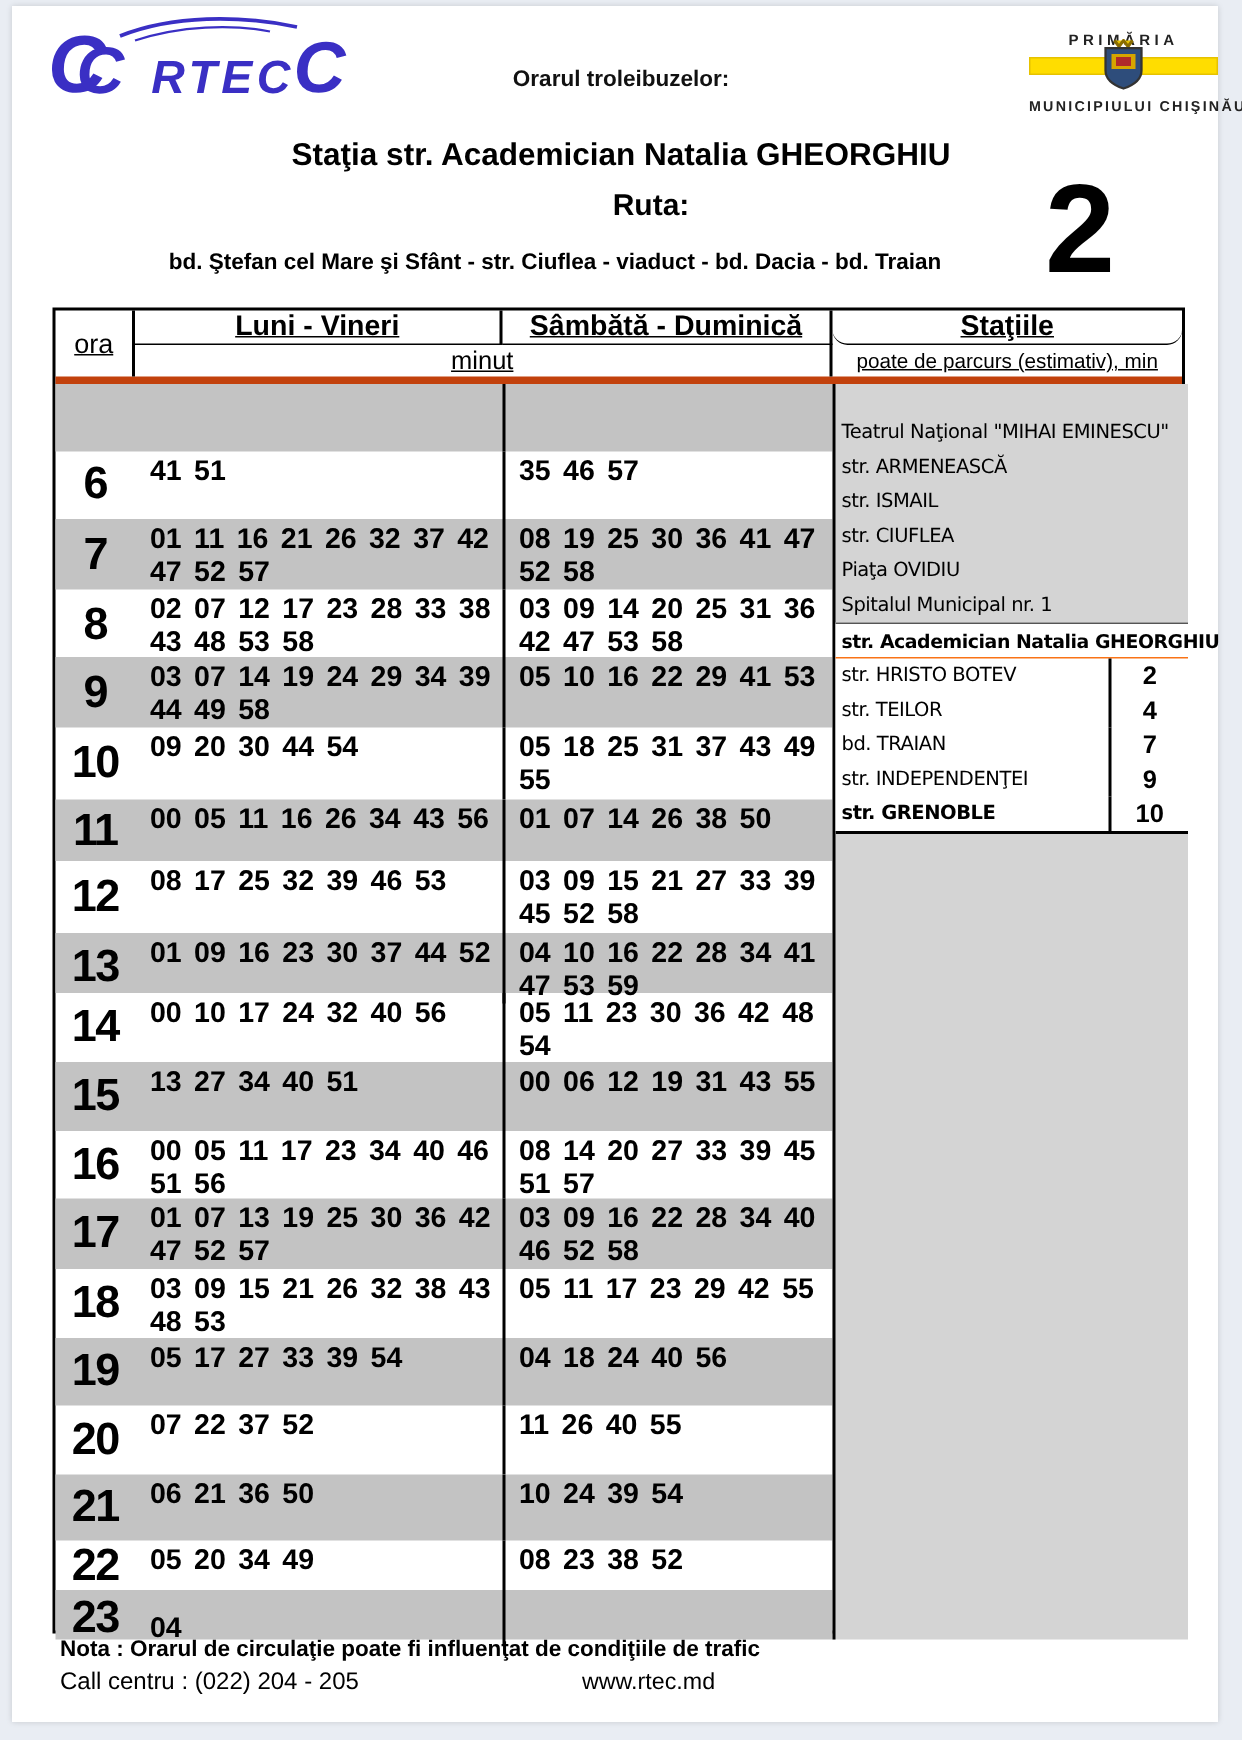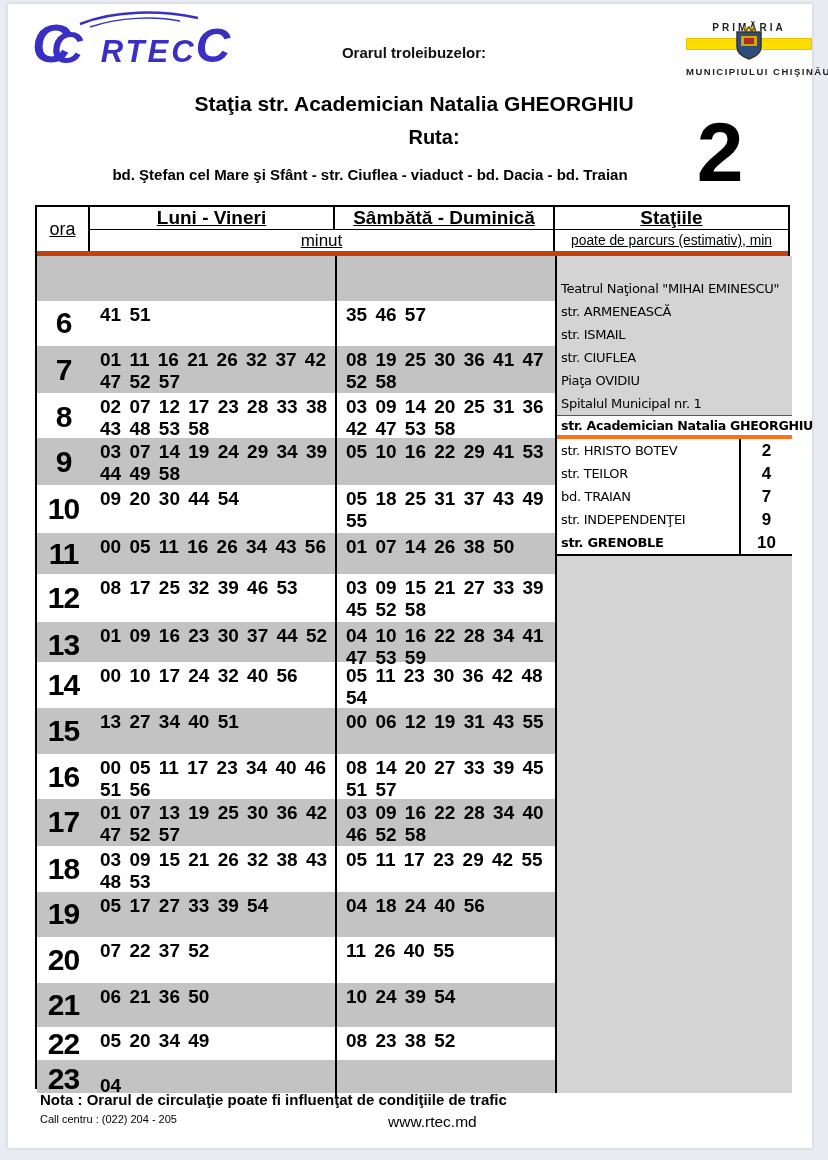--- a/index.html
+++ b/index.html
@@ -35,46 +35,46 @@
   .route-desc{position:absolute;left:0;top:166px;width:740px;text-align:center;font-weight:bold;font-size:15px;color:#000;}
   .route-number{position:absolute;left:684px;top:112px;width:70px;text-align:center;font-weight:bold;font-size:84px;line-height:80px;color:#000;letter-spacing:-2px;}
 
   
   .ttable{position:absolute;left:35px;top:205px;width:755px;height:884px;border:2px solid #000;box-sizing:border-box;background:#fff;}
   .thead{display:grid;grid-template-columns:53px 245px 220px 1fr;grid-template-rows:23px 21px;border-bottom:5px solid #c2410c;text-decoration:underline;}
   .th{display:flex;align-items:center;justify-content:center;box-sizing:border-box;}
   .th-ora{grid-row:1/3;grid-column:1;font-size:18px;border-right:2px solid #000;}
   .th-lv{grid-row:1;grid-column:2;font-weight:bold;font-size:19px;border-right:2px solid #000;border-bottom:1px solid #000;}
   .th-sd{grid-row:1;grid-column:3;font-weight:bold;font-size:19px;border-right:2px solid #000;border-bottom:1px solid #000;}
-  .th-st{grid-row:1;grid-column:4;font-weight:bold;font-size:19px;border-bottom:1px solid #000;}
+  .th-st{grid-row:1;grid-column:4;font-weight:bold;font-size:19px;border-bottom:1px solid #000;border-radius:10px;}
   .th-minut{grid-row:2;grid-column:2/4;font-size:17px;border-right:2px solid #000;}
   .th-travel{grid-row:2;grid-column:4;font-size:13.8px;}
 
   .tbody{display:flex;height:837px;}
   .rows-wrap{width:518px;display:flex;flex-direction:column;}
   .trow{display:grid;grid-template-columns:53px 245px 220px;box-sizing:border-box;}
   .trow.gray{background:#c3c3c3;}
   .hour{display:flex;align-items:center;justify-content:center;font-weight:bold;font-size:30px;line-height:1;letter-spacing:-1px;}
   .mins{font-weight:bold;font-size:19px;line-height:22px;word-spacing:3px;padding:3px 0 0 10px;box-sizing:border-box;letter-spacing:0;}
   .mins.sd-col{border-left:2px solid #000;padding-left:9px;}
 
   .stations{width:237px;box-sizing:border-box;border-left:2px solid #000;background:#d4d4d4;display:flex;flex-direction:column;font-family:"DejaVu Sans", sans-serif;}
   .st-spacer{height:21px;}
   .station{height:23px;display:flex;align-items:center;padding-left:4px;font-size:13px;letter-spacing:-0.3px;white-space:nowrap;}
   .st-highlight{background:#ffffff;border-top:1px solid #555;border-bottom:2px solid #000;}
-  .st-hdr{font-weight:bold;border-bottom:4px solid #f97316;box-sizing:border-box;font-size:12.6px;}
+  .st-hdr{font-weight:bold;border-bottom:1px solid #f97316;box-sizing:border-box;font-size:12.6px;}
   .st-timed{display:flex;align-items:stretch;height:23px;}
   .st-name{flex:1;display:flex;align-items:center;padding-left:4px;font-size:13px;letter-spacing:-0.3px;white-space:nowrap;}
   .st-time{width:51px;border-left:2px solid #000;display:flex;align-items:center;justify-content:center;font-weight:bold;font-size:17px;font-family:"Liberation Sans", sans-serif;}
   .st-bold .st-name, .st-bold .st-time{font-weight:bold;}
   .st-fill{flex:1;}
 
   
   .note{position:absolute;left:40px;top:1091px;font-weight:bold;font-size:15px;color:#000;}
-  .call{position:absolute;left:40px;top:1113px;font-size:11px;color:#000;}
+  .call{position:absolute;left:40px;top:1113px;font-size:16px;color:#000;}
   .site{position:absolute;left:388px;top:1113px;font-size:15.5px;color:#000;}
 </style>
 </head>
 <body>
 
 <div class="screen">
   <div class="page"></div>
 
   <div class="rtec-logo">
     <svg class="rtec-arcs" width="150" height="22" viewBox="0 0 150 22">

